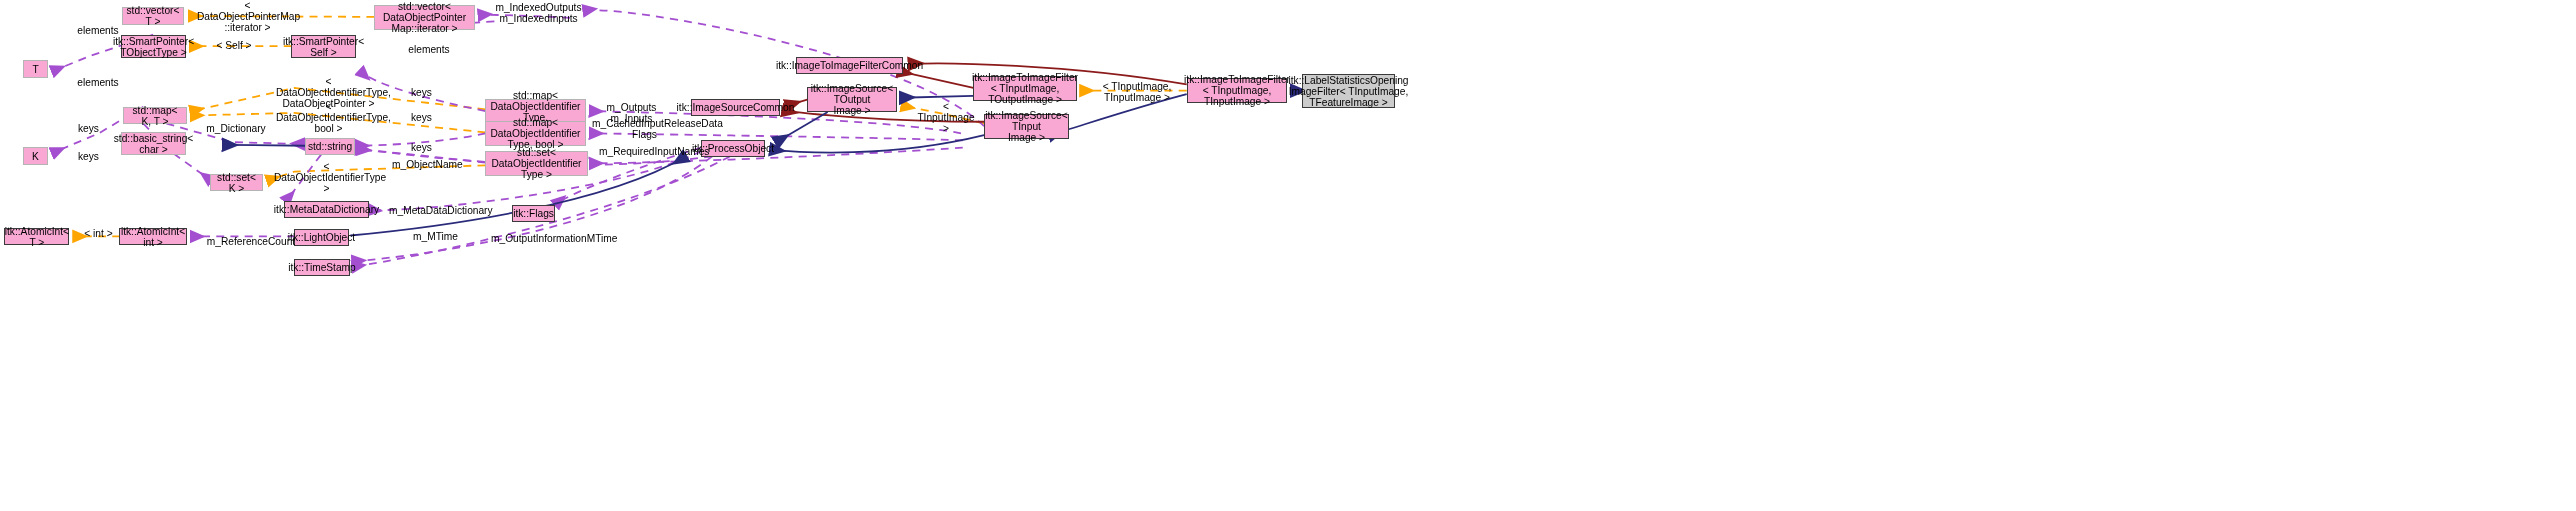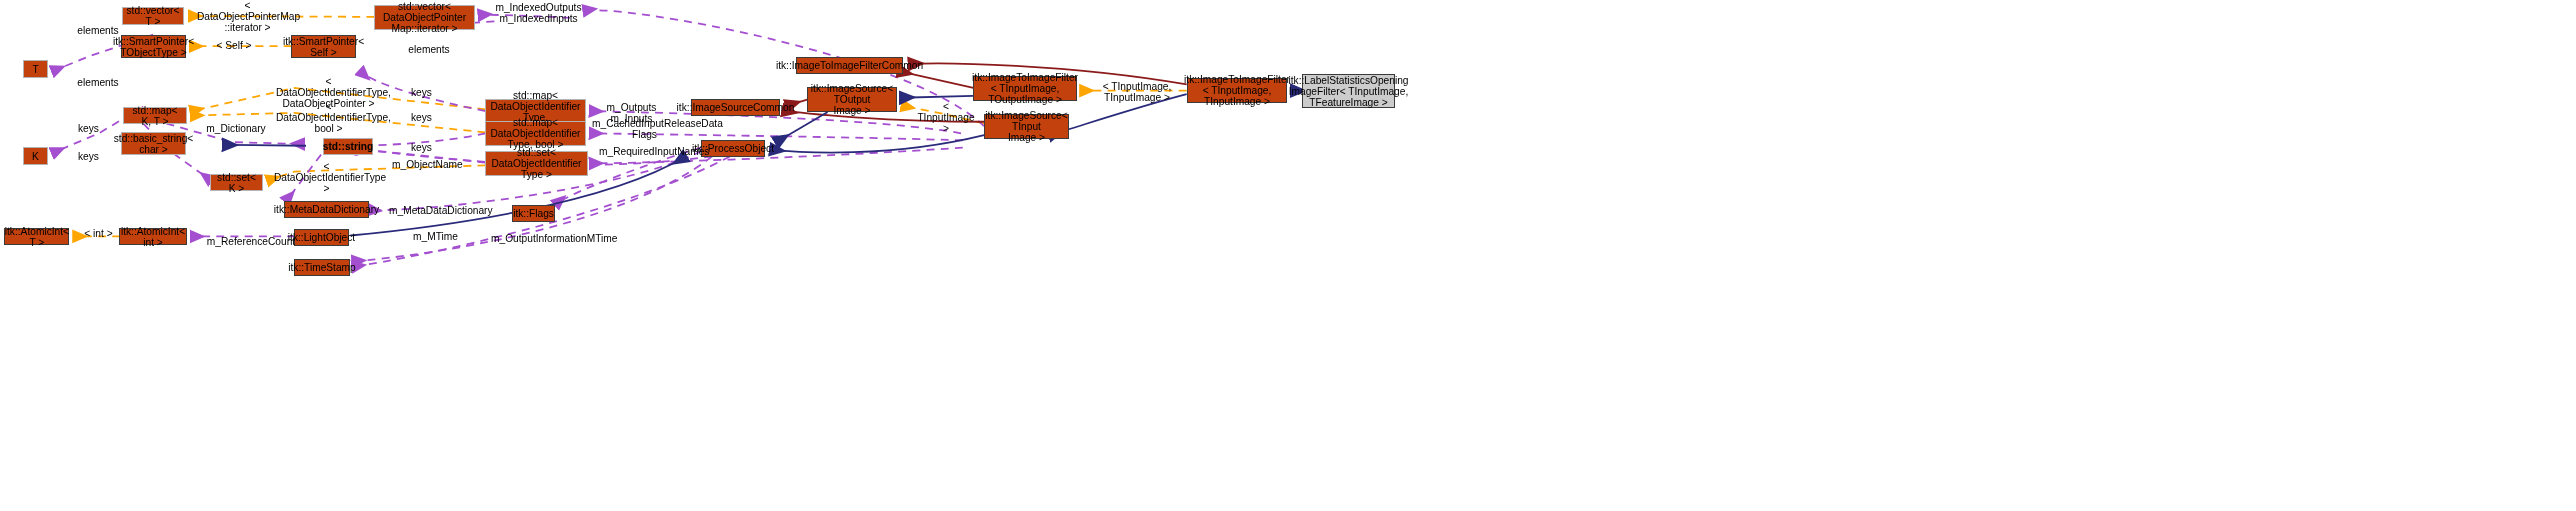--- a/index.html
+++ b/index.html
@@ -1,20 +1,20 @@
 <!DOCTYPE html>
 <html style="font-size:14.2px"><head>
 <meta charset="utf-8">
 <style>
   html,body{margin:0;padding:0;background:#ffffff;}
   #stage{position:relative;width:2576px;height:511px;background:#ffffff;
          font-family:"Liberation Sans","DejaVu Sans",sans-serif;overflow:hidden;}
   svg.wires{position:absolute;left:0;top:0;width:2576px;height:511px;pointer-events:none;}
   .node{position:absolute;box-sizing:border-box;display:flex;align-items:center;
-        justify-content:center;text-align:center;background:#c2410c;
+        justify-content:center;text-align:center;background:#f9a8d4;
         font-size:10.2px;line-height:11px;color:#000;padding:0.9px 2.7px;white-space:pre-line;}
   .n-thin{border:0.9px solid #b4b4b4;}
   .n-bold{border:1.4px solid #3b3b3b;}
   .n-hl{border:1.4px solid #3b3b3b;background:#cccccc;}
   .edgelabel{position:absolute;font-size:10.2px;line-height:11px;color:#000;
              text-align:center;white-space:pre-line;background:transparent;}
 </style>
 </head>
 <body>
 
@@ -101,21 +101,21 @@
       <div class="node n-thin" style="left: 121px; top: 132px; width: 65px; height: 23px;">std::basic_string&lt;
 char &gt;</div>
       <div class="node n-thin" style="left: 23px; top: 147px; width: 25px; height: 18px;">K</div>
       <div class="node n-thin" style="left: 210px; top: 174px; width: 53px; height: 17px;">std::set&lt; K &gt;</div>
       <div class="node n-thin" style="left: 485px; top: 99px; width: 101px; height: 25px;">std::map&lt; DataObjectIdentifier
 Type, DataObjectPointer &gt;</div>
       <div class="node n-thin" style="left: 485px; top: 121px; width: 101px; height: 25px;">std::map&lt; DataObjectIdentifier
 Type, bool &gt;</div>
       <div class="node n-thin" style="left: 485px; top: 151px; width: 103px; height: 25px;">std::set&lt; DataObjectIdentifier
 Type &gt;</div>
-      <div class="node n-thin" style="left: 323px; top: 138px; width: 50px; height: 17px; font-weight: bold;">std::string</div>
+      <div class="node n-thin" style="left: 305px; top: 138px; width: 50px; height: 17px;">std::string</div>
       <div class="node n-bold" style="left: 284px; top: 201px; width: 85px; height: 17px;">itk::MetaDataDictionary</div>
       <div class="node n-bold" style="left: 512px; top: 205px; width: 43px; height: 17px;">itk::Flags</div>
       <div class="node n-bold" style="left: 4.4px; top: 228px; width: 65px; height: 17px;">itk::AtomicInt&lt; T &gt;</div>
       <div class="node n-bold" style="left: 119px; top: 228px; width: 68px; height: 17px;">itk::AtomicInt&lt; int &gt;</div>
       <div class="node n-bold" style="left: 294px; top: 229px; width: 55px; height: 17px;">itk::LightObject</div>
       <div class="node n-bold" style="left: 294px; top: 259px; width: 56px; height: 17px;">itk::TimeStamp</div>
       <div class="node n-bold" style="left: 701px; top: 140px; width: 64px; height: 17px;">itk::ProcessObject</div>
       <div class="node n-bold" style="left: 691px; top: 99px; width: 89px; height: 17px;">itk::ImageSourceCommon</div>
       <div class="node n-bold" style="left: 796px; top: 57px; width: 107px; height: 17px;">itk::ImageToImageFilterCommon</div>
       <div class="node n-bold" style="left: 807px; top: 87px; width: 90px; height: 25px;">itk::ImageSource&lt; TOutput

